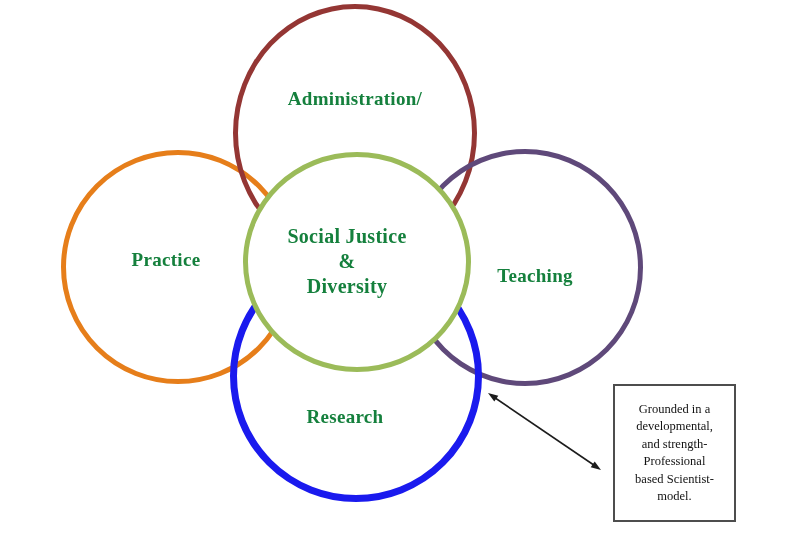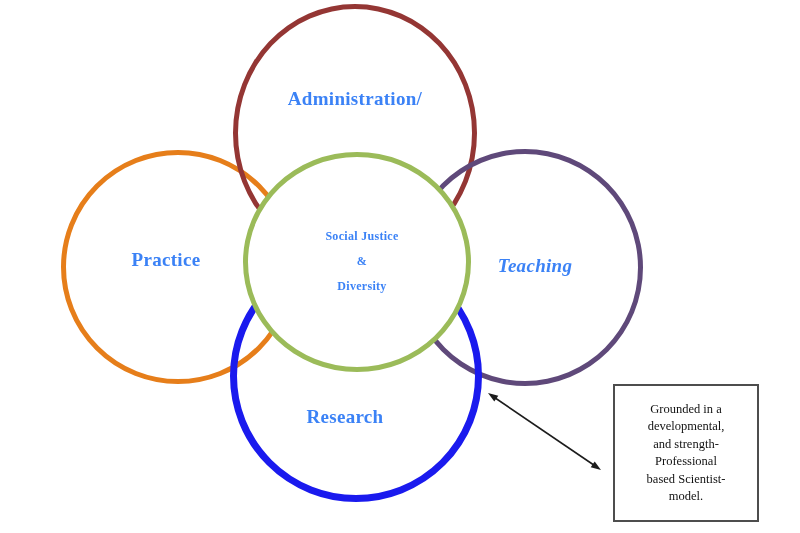--- a/index.html
+++ b/index.html
@@ -26,35 +26,35 @@
   .circle.admin    { left: 233px; top: 4px;   width: 244px; height: 258px; z-index: 2; }
   .circle.practice { left: 61px;  top: 150px; width: 234px; height: 234px; z-index: 1; }
   .circle.teaching { left: 407px; top: 149px; width: 236px; height: 237px; z-index: 3; }
   .circle.research { left: 230px; top: 250px; width: 252px; height: 252px; z-index: 4; border-width: 7px; }
   .circle.center   { left: 243px; top: 152px; width: 228px; height: 220px; z-index: 5; background: #ffffff; }
 
   .label {
     position: absolute;
     text-align: center;
     font-weight: bold;
-    color: #3b82f6;
+    color: #15803d;
     font-size: 19px;
     letter-spacing: 0.3px;
     z-index: 6;
   }
   .label.admin    { left: 233px; top: 82px;  width: 244px; line-height: 33px; }
   .label.practice { left: 56px;  top: 248px; width: 220px; line-height: 24px; }
-  .label.teaching { left: 425px; top: 254px; width: 220px; line-height: 24px; font-style: italic; }
+  .label.teaching { left: 425px; top: 264px; width: 220px; line-height: 24px; }
   .label.research { left: 235px; top: 405px; width: 220px; line-height: 24px; }
-  .label.center   { left: 248px; top: 224px; width: 228px; line-height: 25px; font-size: 12px; }
+  .label.center   { left: 233px; top: 224px; width: 228px; line-height: 25px; font-size: 20px; }
 
   .annotation-box {
     position: absolute;
     left: 613px; top: 384px;
-    width: 146px; height: 138px;
+    width: 123px; height: 138px;
     box-sizing: border-box;
     border: 2px solid #4d4d4d;
     background: #ffffff;
     z-index: 7;
     display: flex;
     flex-direction: column;
     justify-content: center;
     text-align: center;
     font-size: 12.5px;
     line-height: 17.5px;

